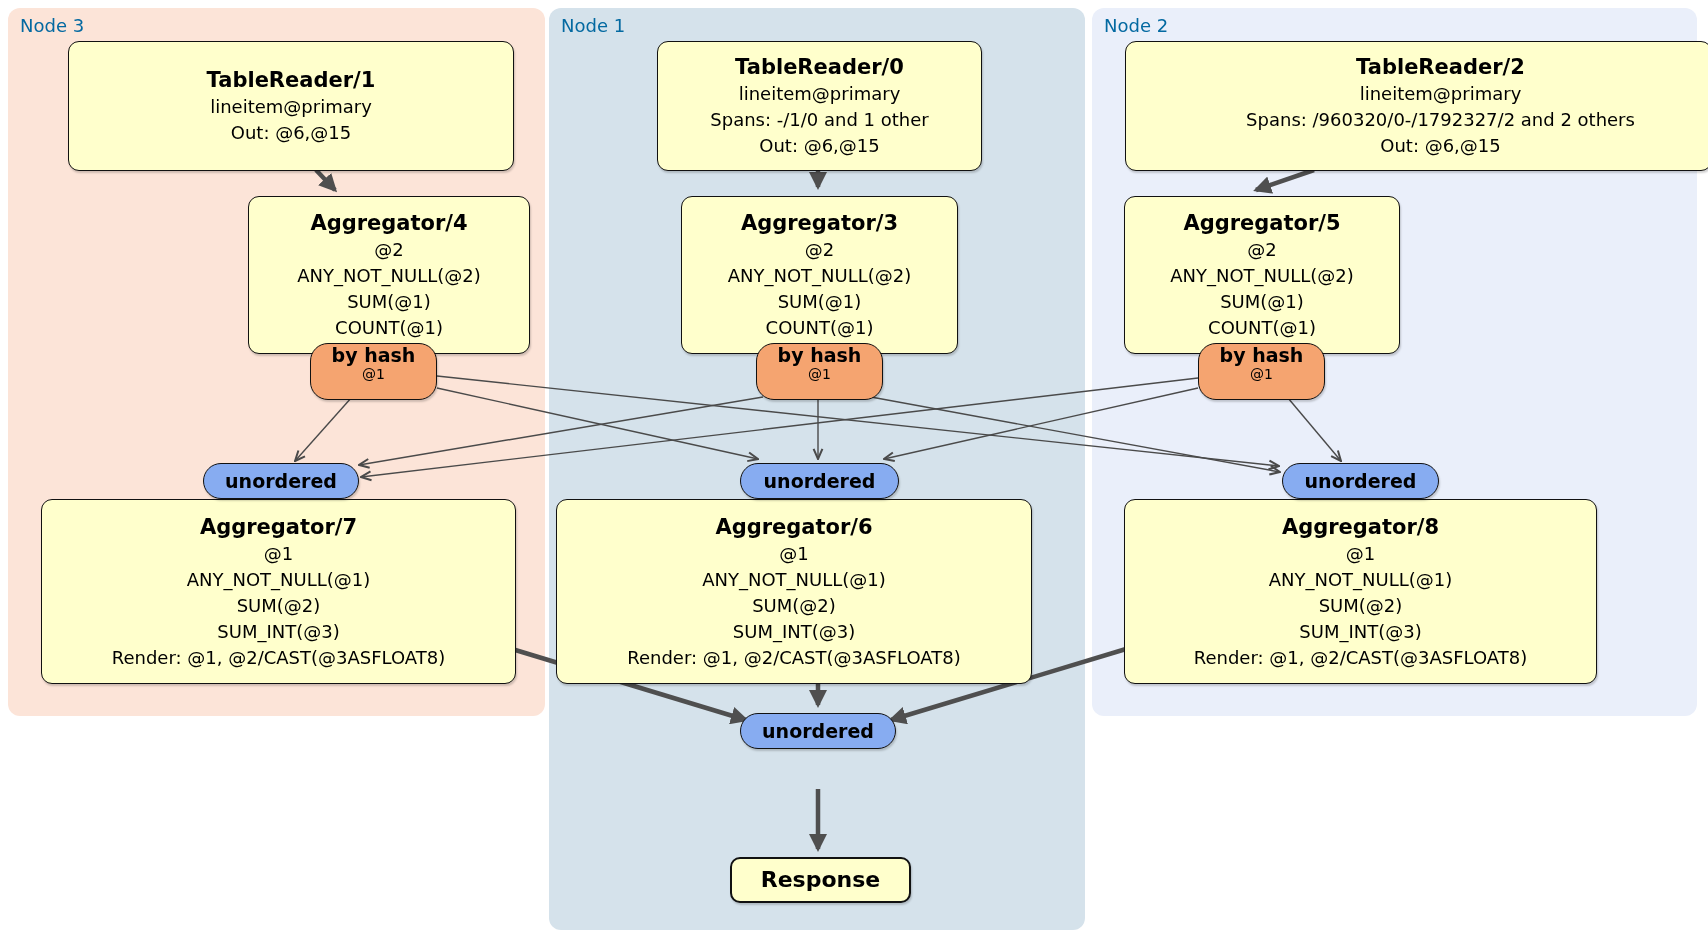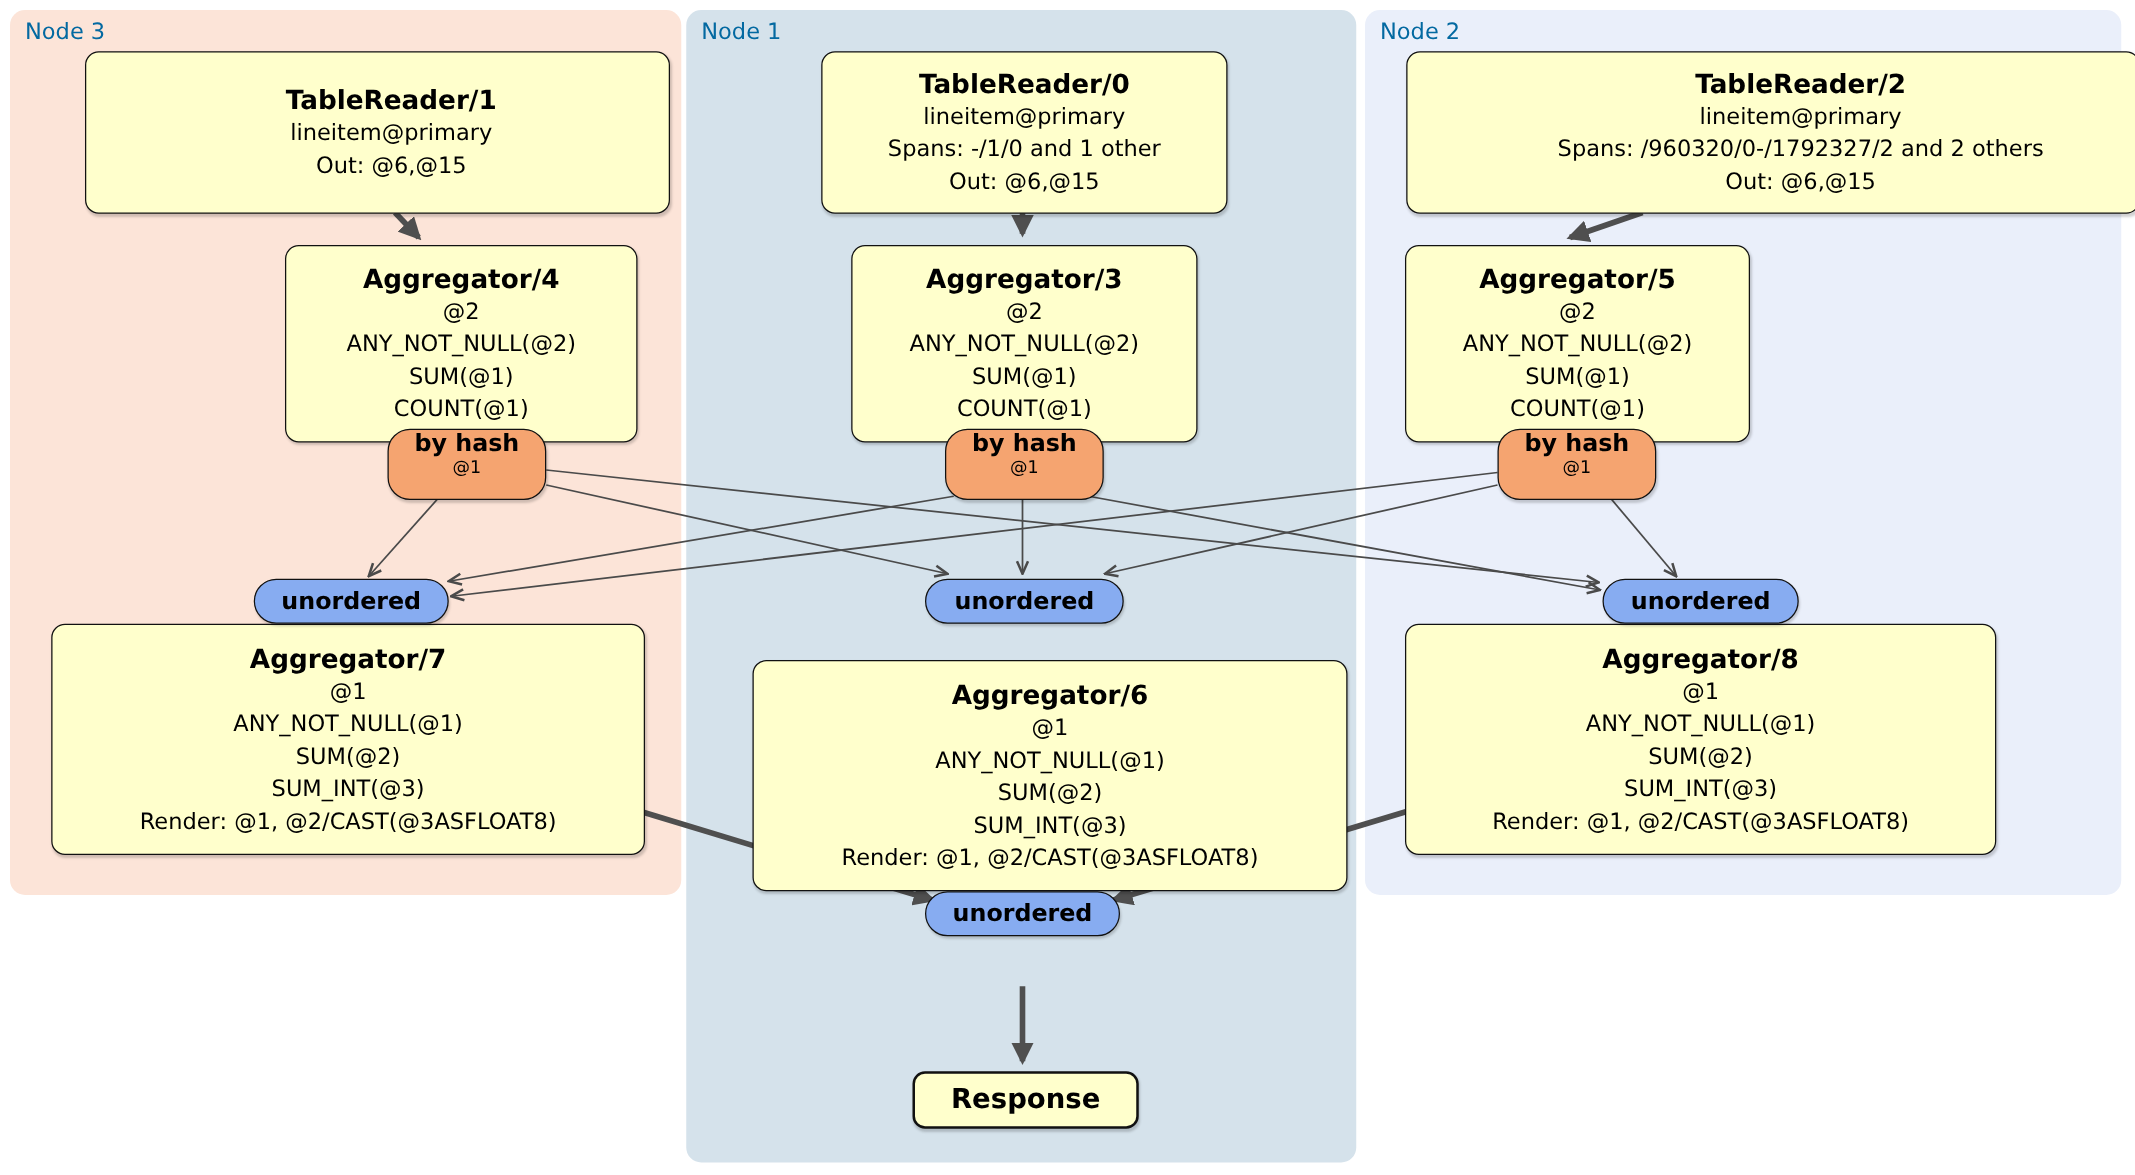--- a/index.html
+++ b/index.html
@@ -36,28 +36,28 @@
     box-shadow:1px 2px 2px rgba(0,0,0,0.18);
   }
   .sync-label { font-size:19px; font-weight:bold; }
   .smallbox {
     position:absolute; z-index:3; background:#ffffcc; border:2px solid #111;
     border-radius:10px; display:flex; justify-content:center; align-items:center;
     box-shadow:1px 2px 2px rgba(0,0,0,0.18);
   }
   .smallbox .ptitle { font-size:22px; }
   
-  .tr1  { left:68px;   top:41px;  width:444px; height:128px;padding-left:22px; }
+  .tr1  { left:68px;   top:41px;  width:444px; height:128px; }
   .tr0  { left:657px;  top:41px;  width:323px; height:128px; }
   .tr2  { left:1125px; top:41px;  width:541px; height:128px;padding-left:44px; }
-  .agg4 { left:228px;  top:196px; width:280px; height:156px; }
+  .agg4 { left:248px;  top:196px; width:280px; height:156px; }
   .agg3 { left:681px;  top:196px; width:275px; height:156px; }
   .agg5 { left:1124px; top:196px; width:274px; height:156px; }
   .agg7 { left:41px;   top:499px; width:473px; height:183px; }
-  .agg6 { left:602px;  top:499px; width:474px; height:183px;margin-top:29px; }
+  .agg6 { left:556px;  top:499px; width:474px; height:183px; }
   .agg8 { left:1124px; top:499px; width:471px; height:183px; }
   .r4 { left:310px;  top:343px; }
   .r3 { left:756px;  top:343px; }
   .r5 { left:1198px; top:343px; }
   .s7 { left:203px;  top:463px; width:154px; }
   .s6 { left:740px;  top:463px; width:157px; }
   .s8 { left:1282px; top:463px; width:155px; }
   .sf { left:740px;  top:713px; width:154px; }
   .noop { left:737px; top:747px; width:161px; height:40px; }
   .resp { left:730px; top:857px; width:177px; height:42px; }

